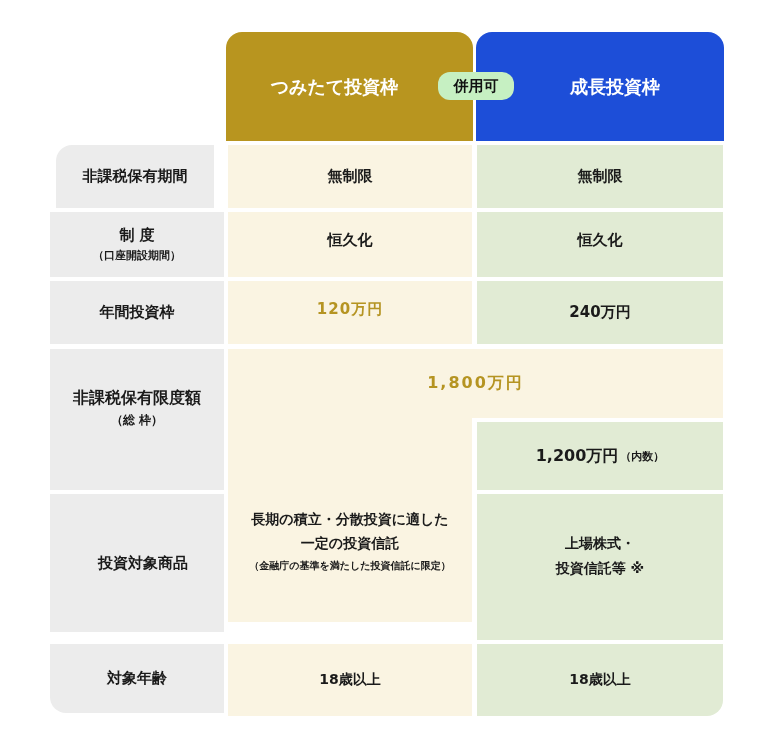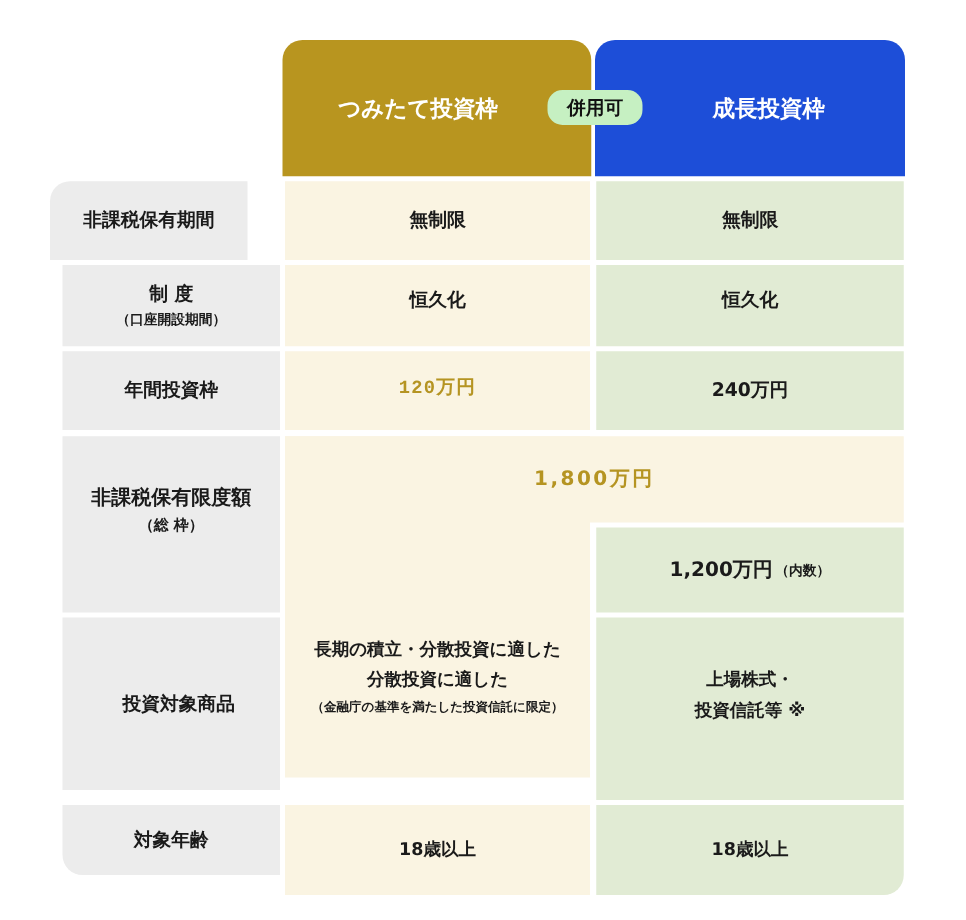--- a/index.html
+++ b/index.html
@@ -19,21 +19,21 @@
 <body>
 
 <div class="hdr" style="left:226px; width:247px; background:#b8951f; border-radius:16px 16px 0 0;text-align:right;">
   <span style="margin-right:30px;">つみたて投資枠</span>
 </div>
 <div class="hdr" style="left:476px; width:248px; background:#1d4ed8; border-radius:16px 16px 0 0;">
   <span style="margin-left:30px;">成長投資枠</span>
 </div>
 <div class="badge">併用可</div>
 
-<div class="cell lbl" style="left:40px; top:145px; width:158px; height:63px; border-top-left-radius:16px;">
+<div class="cell lbl" style="left:56px; top:145px; width:158px; height:63px; border-top-left-radius:16px;">
   <span>非課税保有期間</span>
 </div>
 <div class="cell c1 val" style="left:228px; top:145px; width:244px; height:63px;">
   <span>無制限</span>
 </div>
 <div class="cell c2 val" style="left:477px; top:145px; width:246px; height:63px;">
   <span>無制限</span>
 </div>
 
 <div class="cell lbl" style="left:50px; top:212px; width:174px; height:65px;">
@@ -44,21 +44,21 @@
   <span style="margin-bottom:8px;">恒久化</span>
 </div>
 <div class="cell c2 val" style="left:477px; top:212px; width:246px; height:65px;">
   <span style="margin-bottom:8px;">恒久化</span>
 </div>
 
 <div class="cell lbl" style="left:50px; top:281px; width:174px; height:63px;justify-content:center;">
   <span>年間投資枠</span>
 </div>
 <div class="cell c1 val gold" style="left:228px; top:281px; width:244px; height:63px;">
-  <span style="letter-spacing:1px; margin-bottom:6px;font-family:Liberation Mono, monospace;">120万円</span>
+  <span style="letter-spacing:1px; margin-bottom:6px;">120万円</span>
 </div>
 <div class="cell c2 val" style="left:477px; top:281px; width:246px; height:63px;">
   <span>240万円</span>
 </div>
 
 <div class="cell lbl" style="left:50px; top:349px; width:174px; height:141px;">
   <span style="font-size:16px;">非課税保有限度額</span>
   <span class="sub" style="font-size:12px; margin-bottom:22px;">（総 枠）</span>
 </div>
 <div style="position:absolute; left:228px; top:349px; width:244px; height:141px; background:#faf4e2;"></div>
@@ -68,29 +68,29 @@
 <div class="cell c2 val" style="left:477px; top:422px; width:246px; height:68px; flex-direction:row;">
   <span style="font-size:16px;">1,200万円</span>
   <span style="font-size:11px; margin-left:2px;">（内数）</span>
 </div>
 
 <div class="cell lbl" style="left:50px; top:494px; width:174px; height:138px;padding-left:12px;">
   <span>投資対象商品</span>
 </div>
 <div class="cell c1 val" style="left:228px; top:476px; width:244px; height:146px;">
   <span style="font-size:14px;">長期の積立・分散投資に適した</span>
-  <span style="font-size:14px; margin-top:6px;">分散投資に適した</span>
+  <span style="font-size:14px; margin-top:6px;">一定の投資信託</span>
   <span style="font-size:10px; margin-top:6px; margin-bottom:14px;">（金融庁の基準を満たした投資信託に限定）</span>
 </div>
 <div class="cell c2 val" style="left:477px; top:494px; width:246px; height:146px;">
   <span style="font-size:14px;">上場株式・</span>
   <span style="font-size:14px; margin-top:7px; margin-bottom:22px;">投資信託等 ※</span>
 </div>
 
-<div class="cell lbl" style="left:50px; top:644px; width:174px; height:56px; border-bottom-left-radius:16px;text-align:center;">
+<div class="cell lbl" style="left:50px; top:644px; width:174px; height:69px; border-bottom-left-radius:16px;text-align:center;">
   <span>対象年齢</span>
 </div>
 <div class="cell c1 val" style="left:228px; top:644px; width:244px; height:72px;">
   <span style="font-size:14px;">18歳以上</span>
 </div>
 <div class="cell c2 val" style="left:477px; top:644px; width:246px; height:72px; border-bottom-right-radius:16px;">
   <span style="font-size:14px;">18歳以上</span>
 </div>
 
 </body></html>

